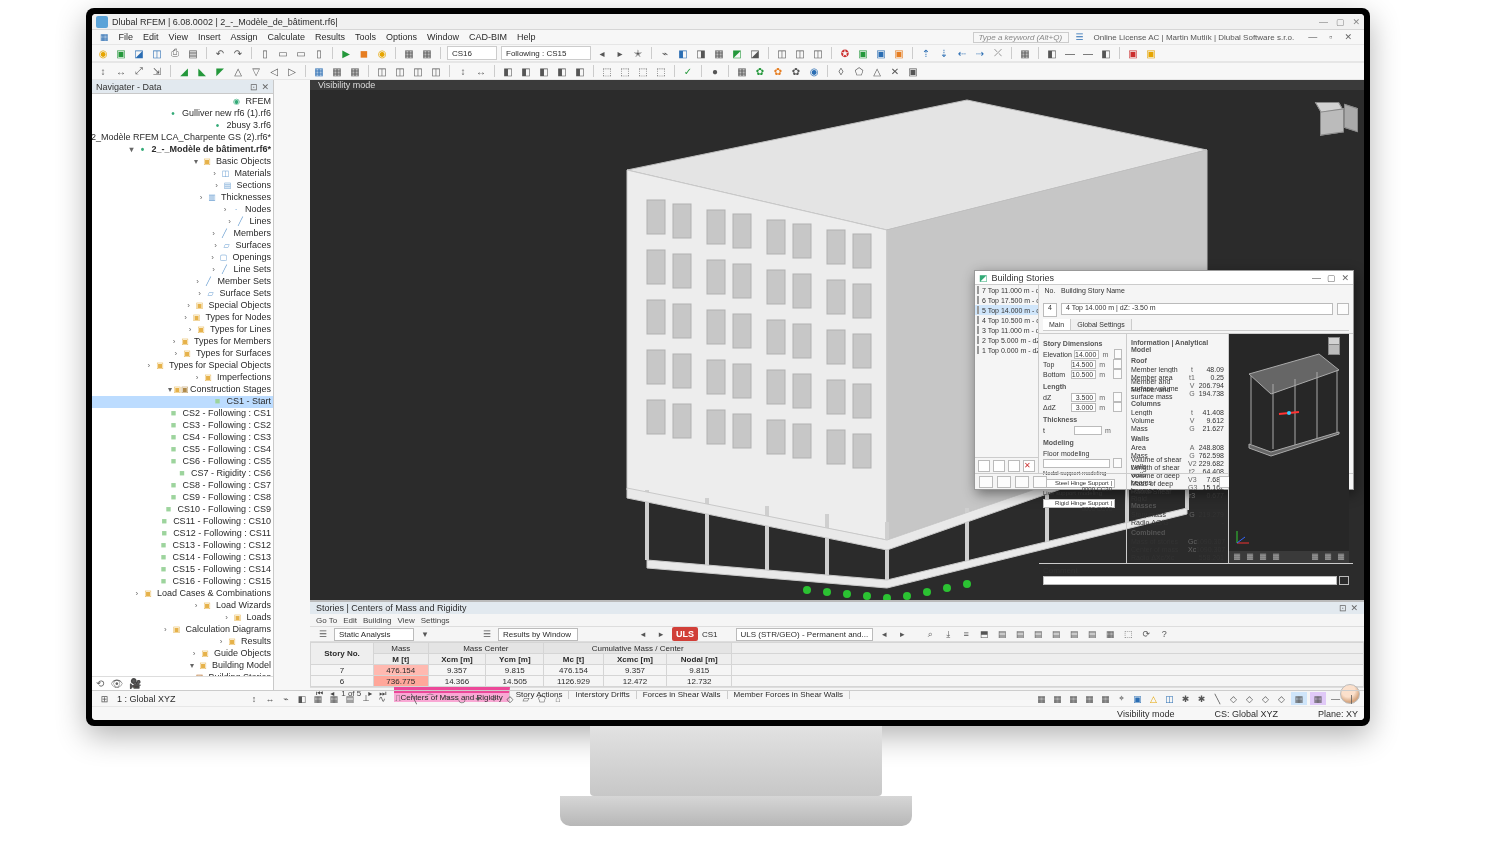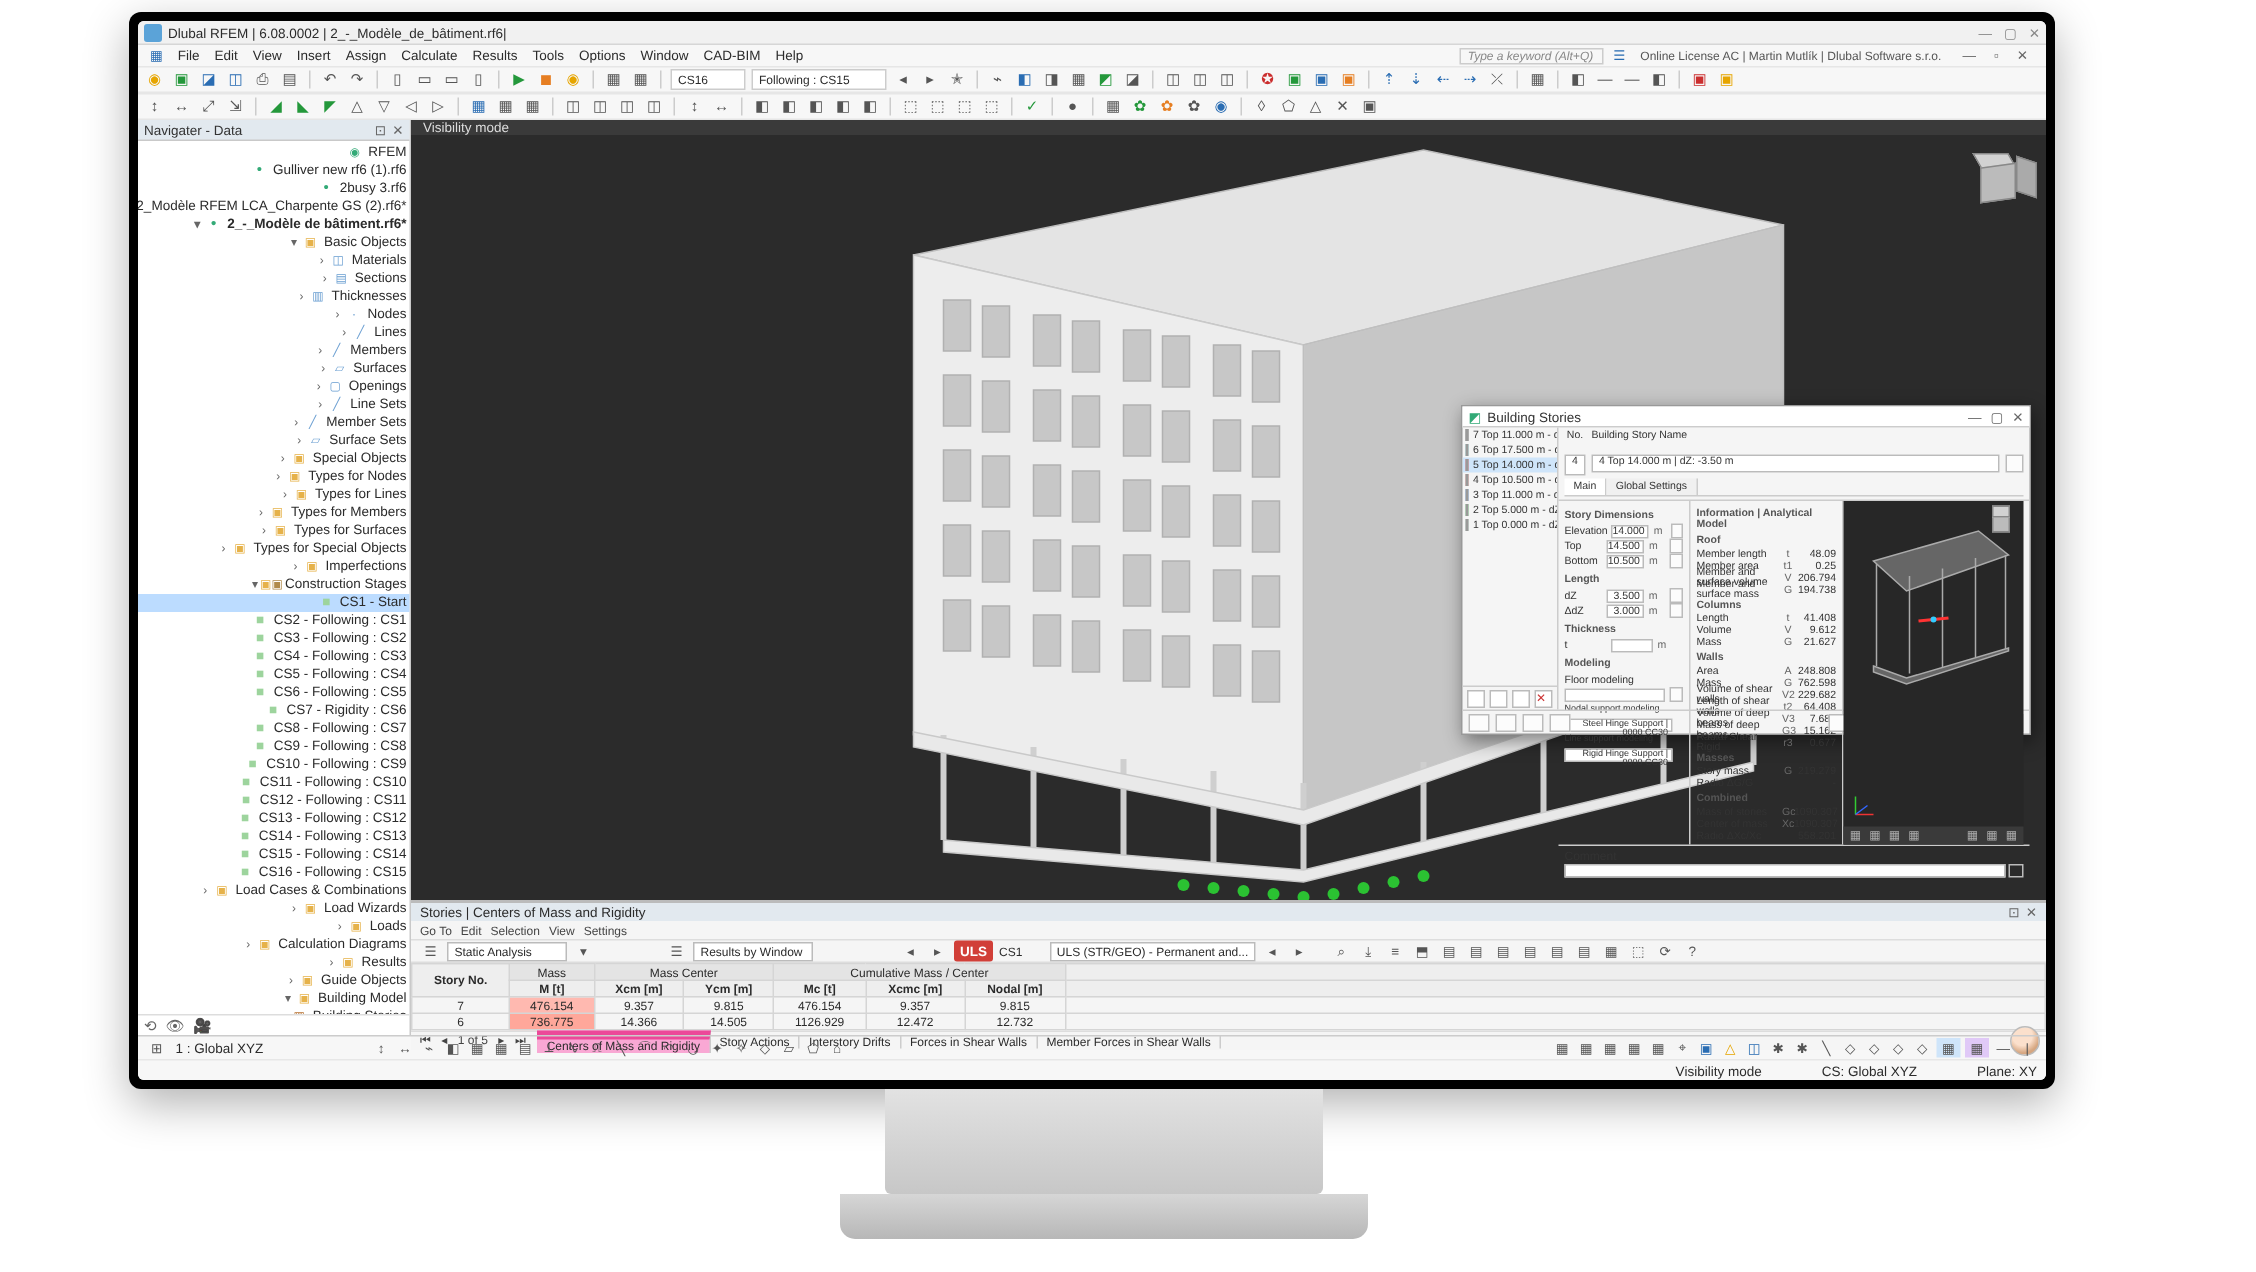--- a/index.html
+++ b/index.html
@@ -14,21 +14,21 @@
 .menus { height: 14px; display: flex; align-items: center; padding: 0 4px; font-size: 9px; gap: 2px; }
 .menus span { padding: 0 4px; }
 .menus .keyword-search { margin-left: auto; width: 96px; height: 11px; border: 1px solid #ccc; font-size: 8px; padding: 0 4px; color: #888; font-style: italic; }
 .menus .license { font-size: 8px; color: #555; padding: 0 4px; }
 .menus .end-icons { display: flex; gap: 4px; font-size: 9px; color: #666; }
 .toolbar { height: 18px; display: flex; align-items: center; padding: 0 4px; gap: 4px; border-top: 1px solid #e6e6e6; border-bottom: 1px solid #e6e6e6; font-size: 9px; }
 .toolbar .tbtn { width: 14px; height: 14px; display: flex; align-items: center; justify-content: center; border-radius: 2px; color: #555; font-size: 10px; }
 .toolbar .tbtn.y { color: #e6a500; } .toolbar .tbtn.g { color: #24983b; } .toolbar .tbtn.b { color: #2a6db3; } .toolbar .tbtn.r { color: #cb2e2e; } .toolbar .tbtn.o { color: #e67e22; }
 .toolbar .sep { width: 1px; height: 12px; background: #ccc; margin: 0 2px; }
 .toolbar .selbox { height: 14px; border: 1px solid #ccc; padding: 0 4px; font-size: 8px; display: flex; align-items: center; min-width: 50px; background: #fff; }
-.main-body { flex: 1; display: flex; min-height: 0; }
+.main-body { flex: 1; display: flex; min-height: 0; gap: 36px; }
 .navigator { width: 182px; background: #fff; border-right: 1px solid #c9c9c9; display: flex; flex-direction: column; }
 .panel-header { height: 14px; background: #e2e9ef; border-bottom: 1px solid #c9c9c9; font-size: 9px; display: flex; align-items: center; padding: 0 4px; color: #333; }
 .panel-header .phicons { margin-left: auto; display: flex; gap: 4px; color: #666; }
 .tree { flex: 1; overflow-y: auto; font-size: 9px; line-height: 1.25; padding: 2px 0; }
 .tree .node { display: flex; align-items: center; padding: 0 2px; height: 12px; white-space: nowrap; justify-content: flex-end; }
 .tree .toggle { width: 10px; text-align: center; color: #666; font-size: 8px; }
 .tree .ic { width: 12px; height: 10px; margin-right: 3px; display: inline-flex; align-items: center; justify-content: center; font-size: 8px; }
 .tree .ic.folder::before { content:'▣'; color:#e6b24a; }
 .tree .ic.rf::before { content:'◉'; color:#3a7; }
 .tree .ic.dot::before { content:'•'; color:#3a7; font-size:10px;}
@@ -910,21 +910,21 @@
       <div class="bp-title">
         <span>Stories | Centers of Mass and Rigidity</span>
         <span class="bpend">
                 <span>⊡</span>
                 <span>✕</span>
               </span>
       </div>
       <div class="bp-subbar">
         <span>Go To</span>
         <span>Edit</span>
-        <span>Selection</span>
+        <span>Building</span>
         <span>View</span>
         <span>Settings</span>
       </div>
       <div class="bp-toolbar">
         <span class="bpbtn">☰</span>
         <span class="bpsel" style="min-width:80px">Static Analysis</span>
         <span class="bpbtn">▾</span>
         <span style="width:40px"></span>
         <span class="bpbtn">☰</span>
         <span class="bpsel" style="min-width:80px">Results by Window</span>

